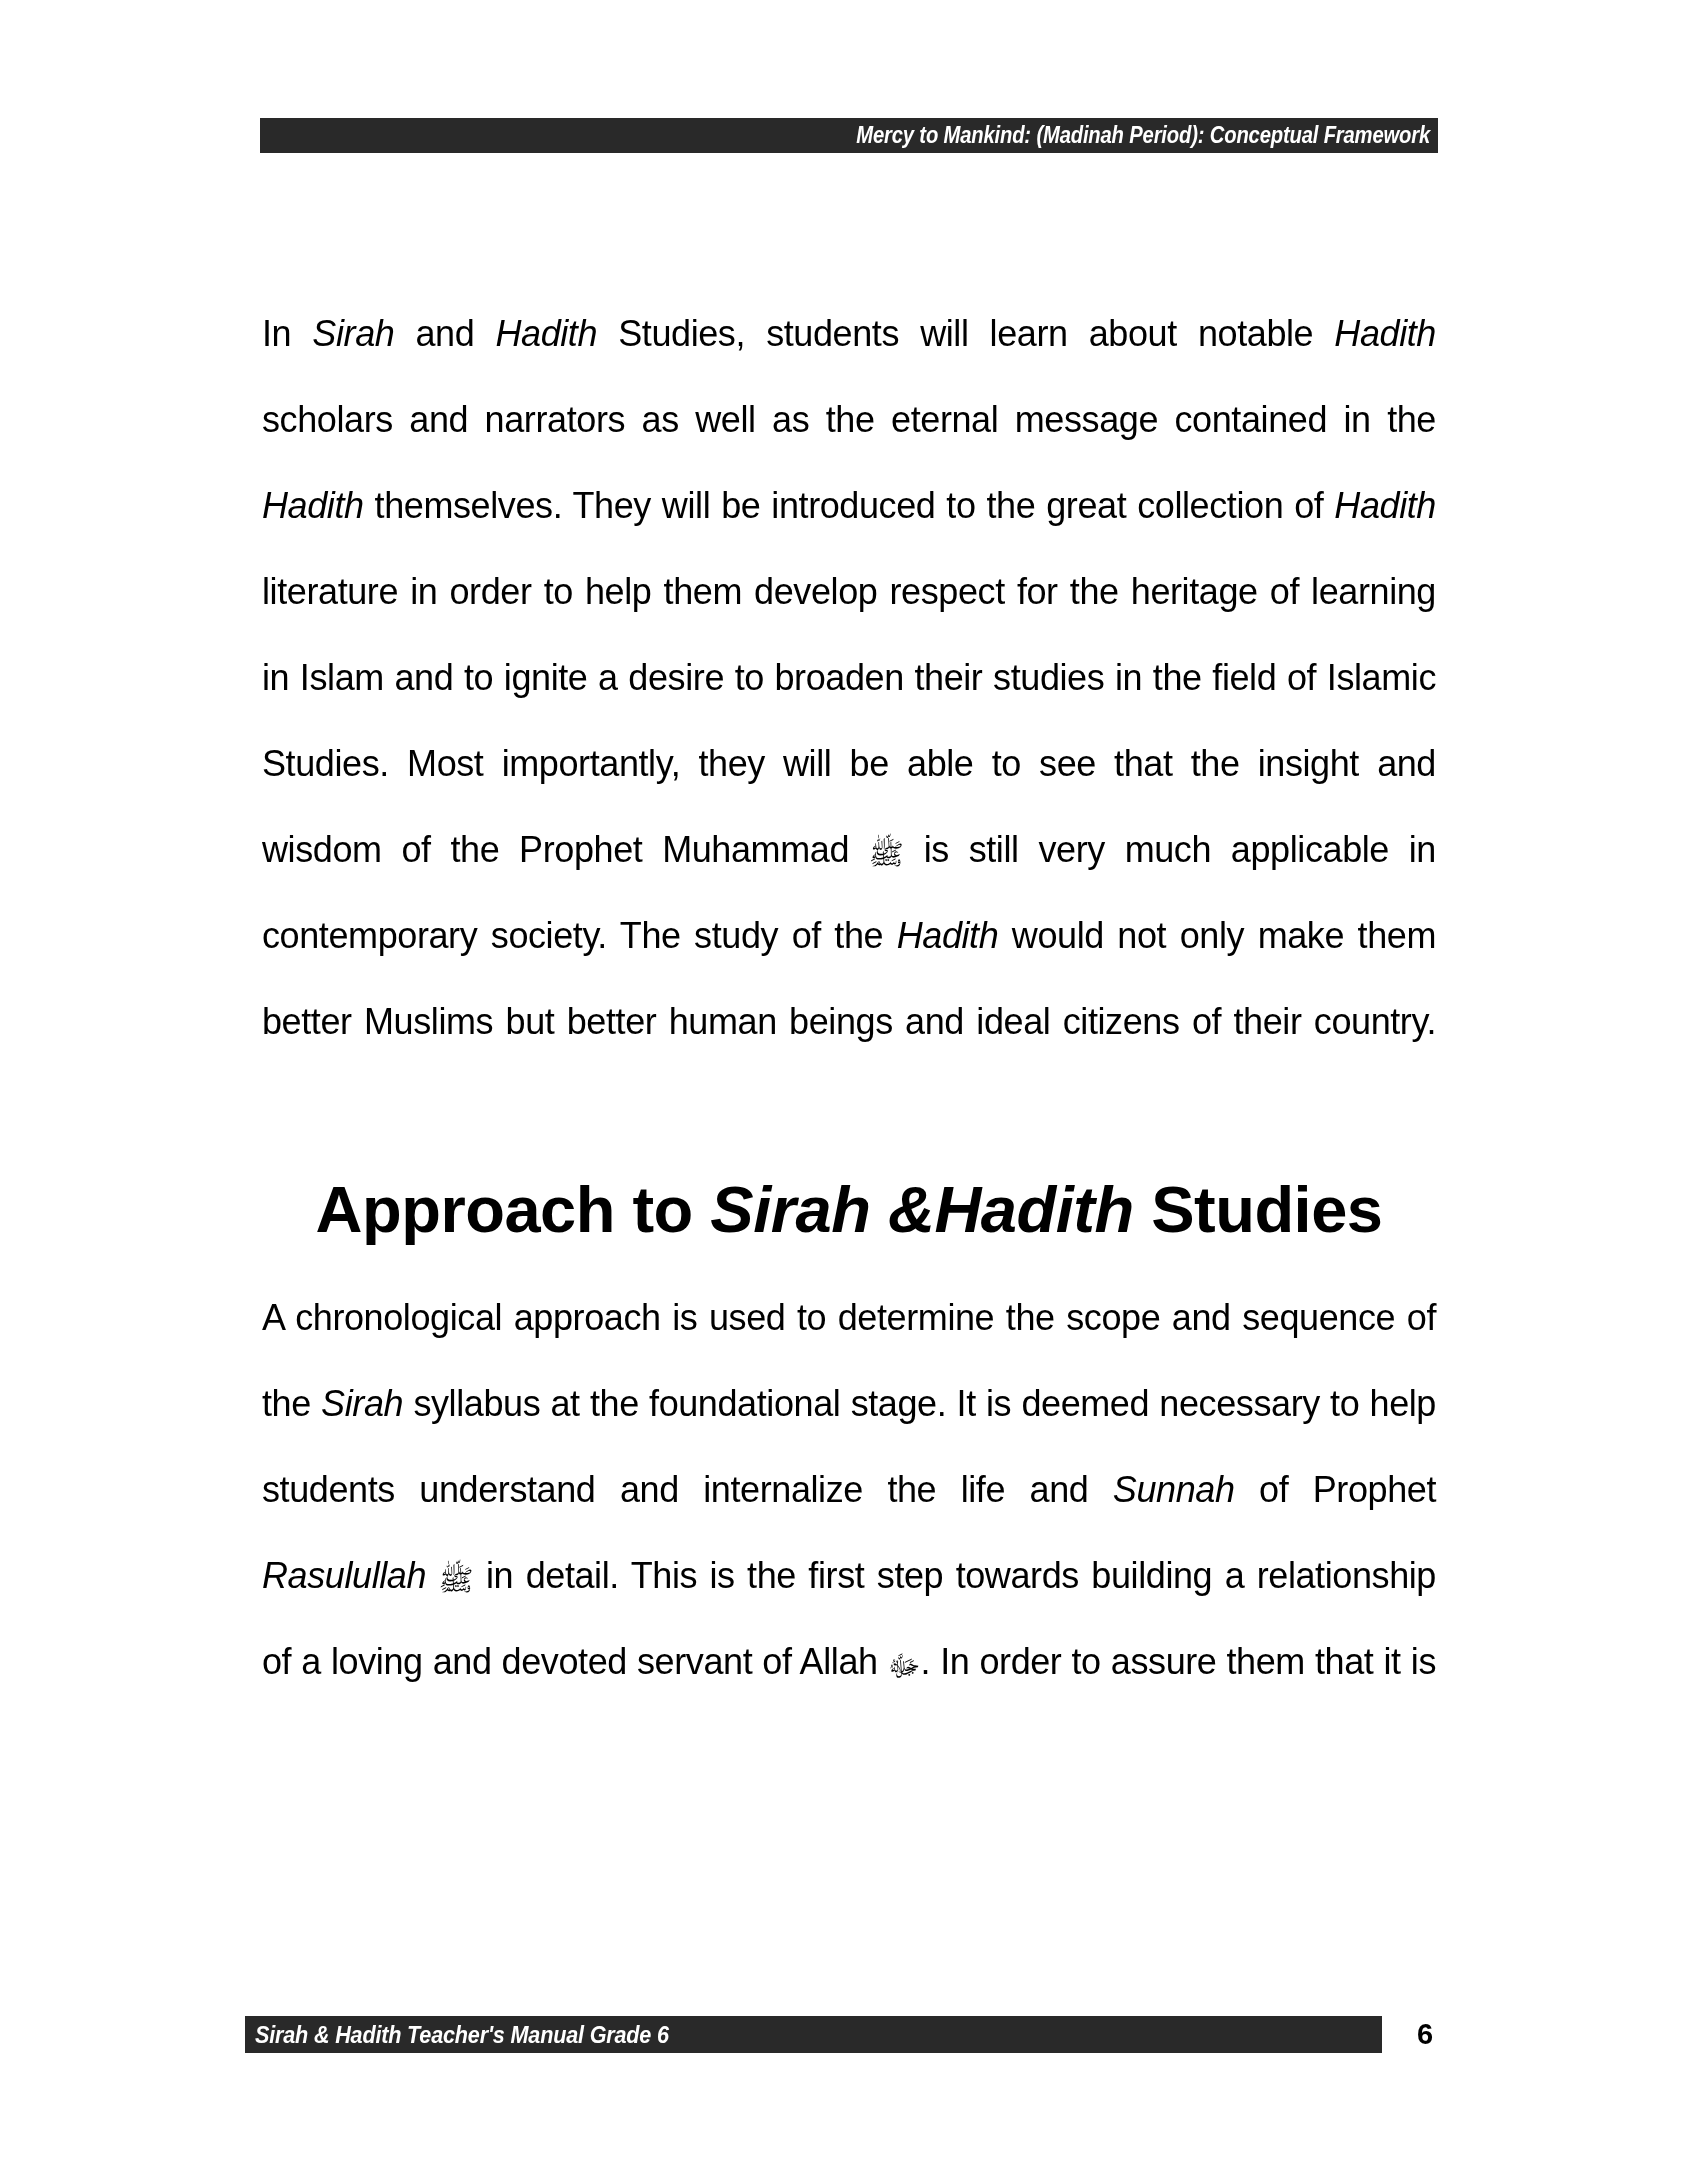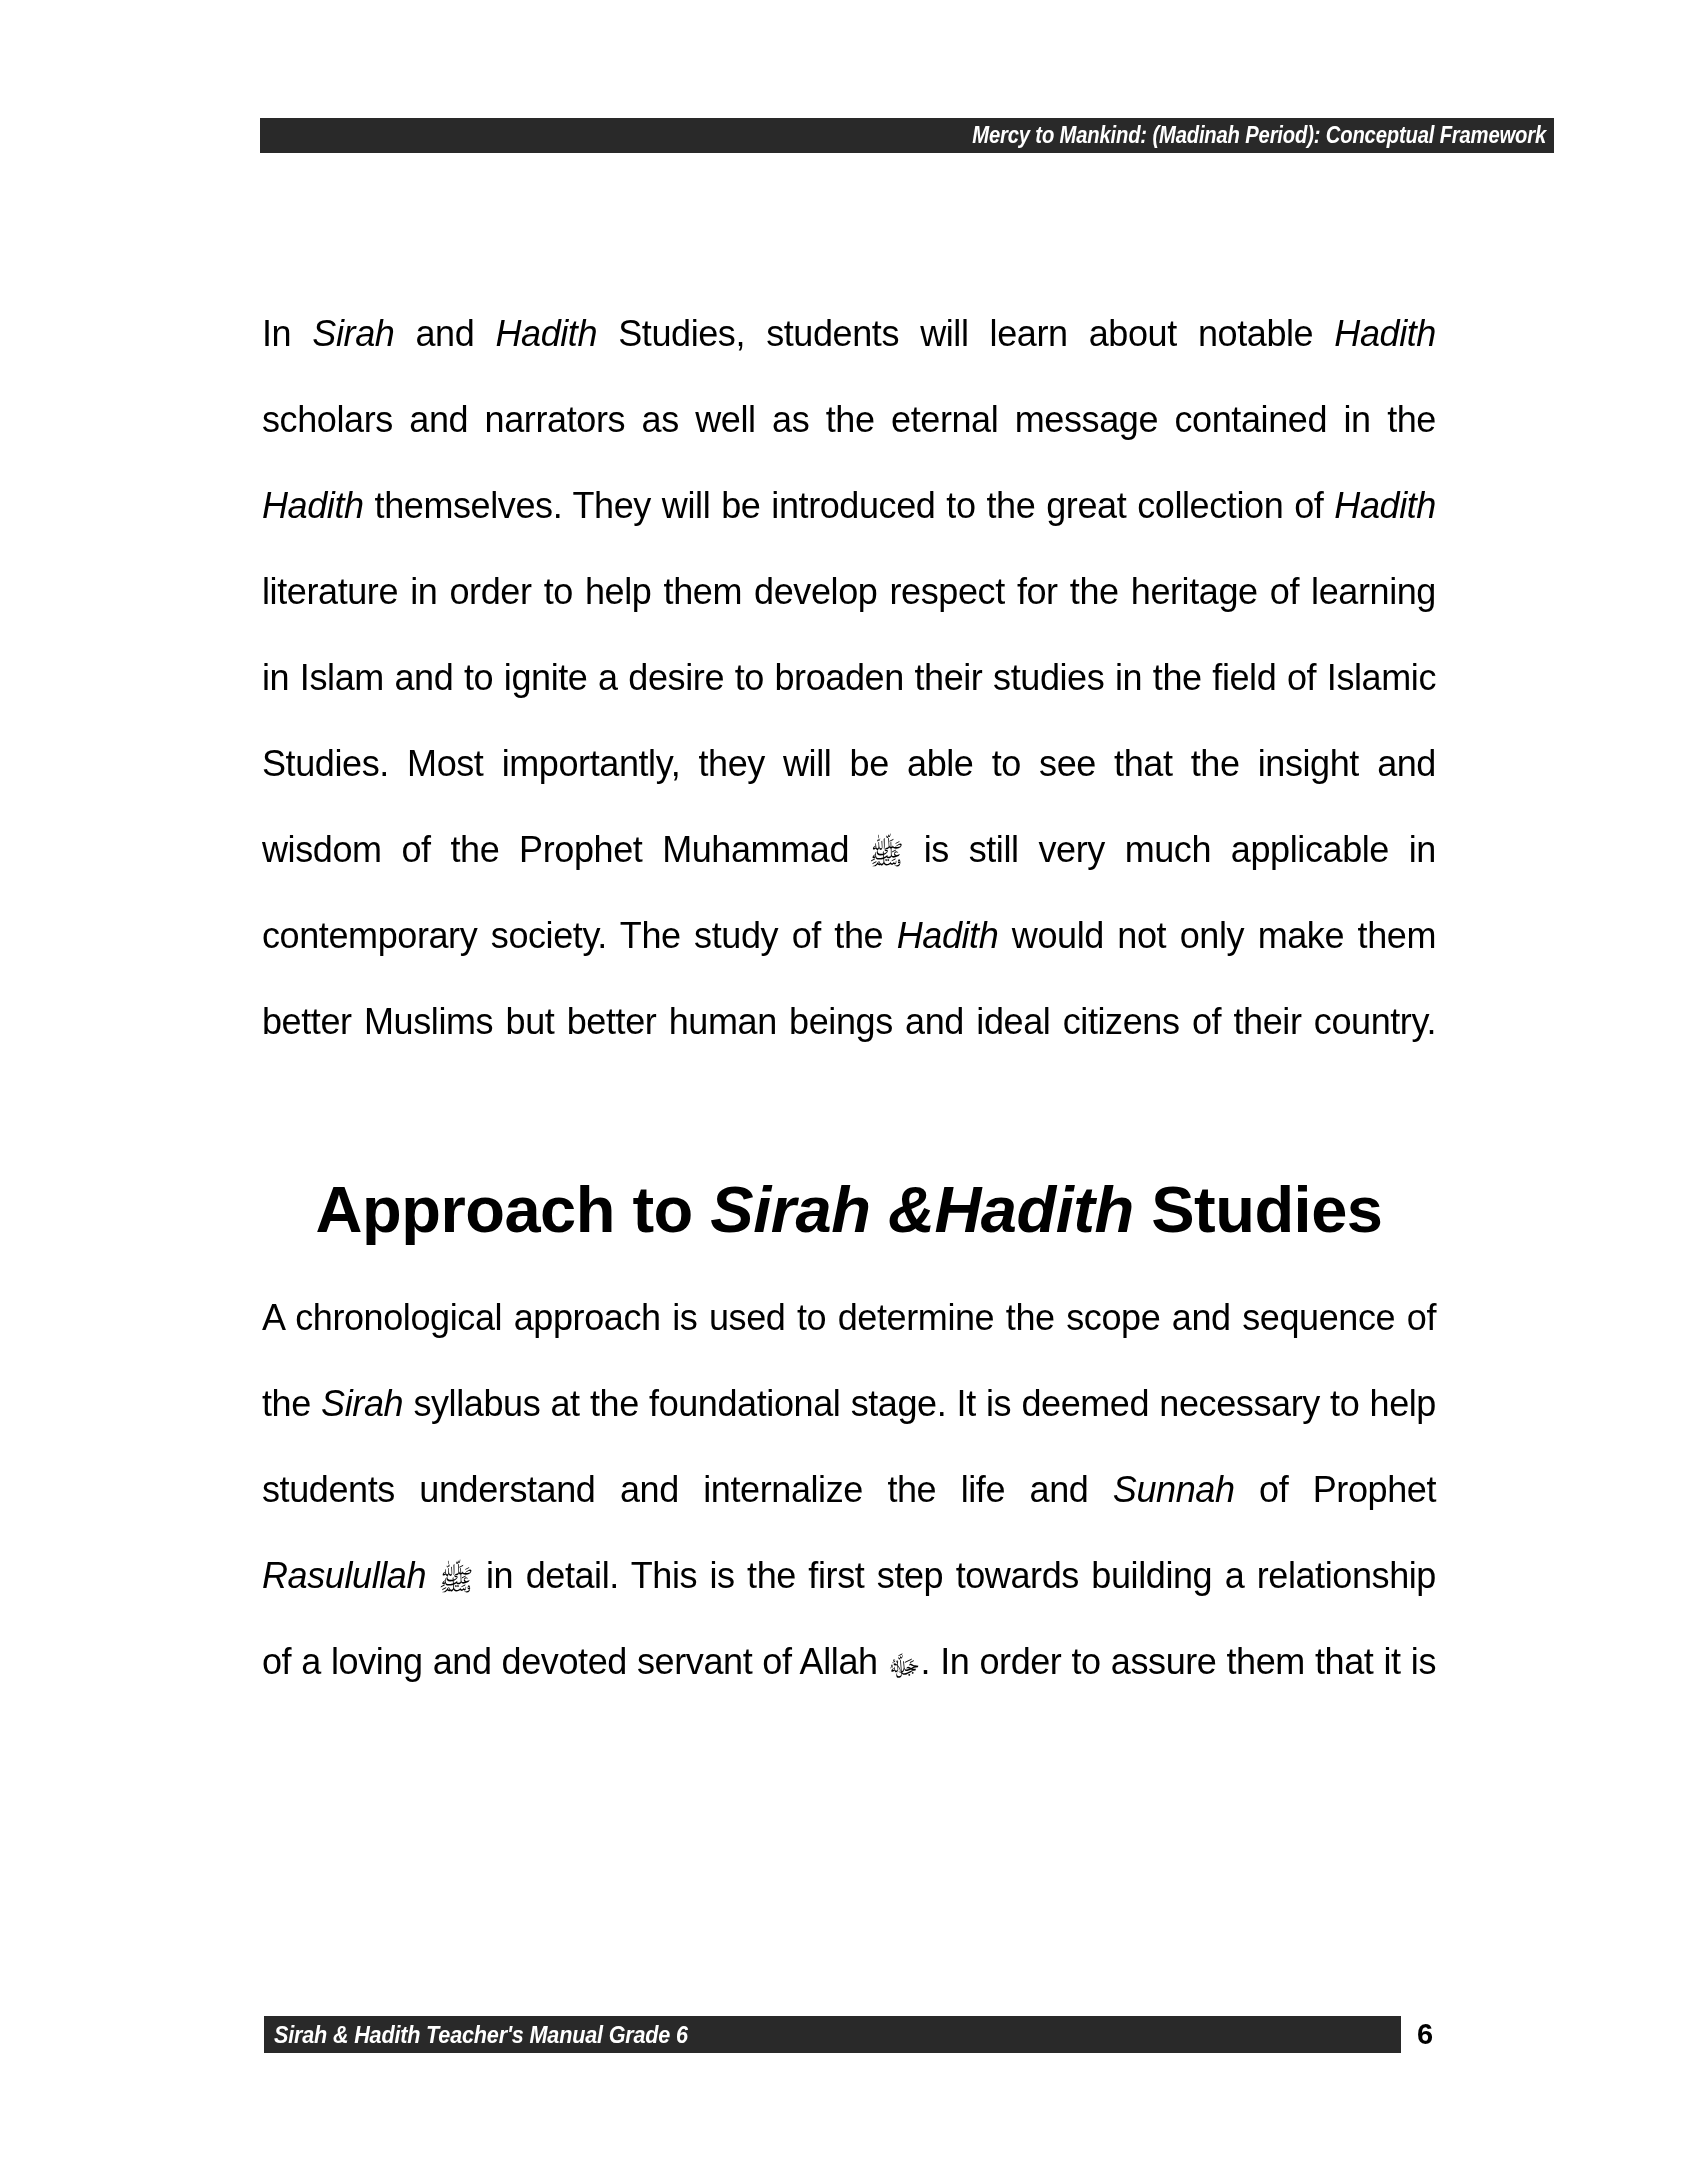--- a/index.html
+++ b/index.html
@@ -22,21 +22,21 @@
     height: 2183px;
     background: #ffffff;
     box-sizing: border-box;
   }
 
   
   .running-header {
     position: absolute;
     left: 260px;
     top: 118px;
-    width: 1294px;
+    width: 1178px;
     height: 35px;
     background: #292929;
     display: flex;
     align-items: center;
     justify-content: flex-end;
     box-sizing: border-box;
     padding-right: 7.8px;
   }
 
   .running-header-text {
@@ -107,21 +107,21 @@
     color: #000000;
   }
 
   h2.section-heading .it {
     font-style: italic;
   }
 
   
   .running-footer {
     position: absolute;
-    left: 264px;
+    left: 245px;
     top: 2016px;
     width: 1137px;
     height: 37px;
     background: #292929;
     display: flex;
     align-items: center;
     box-sizing: border-box;
     padding-left: 9.7px;
   }
 

